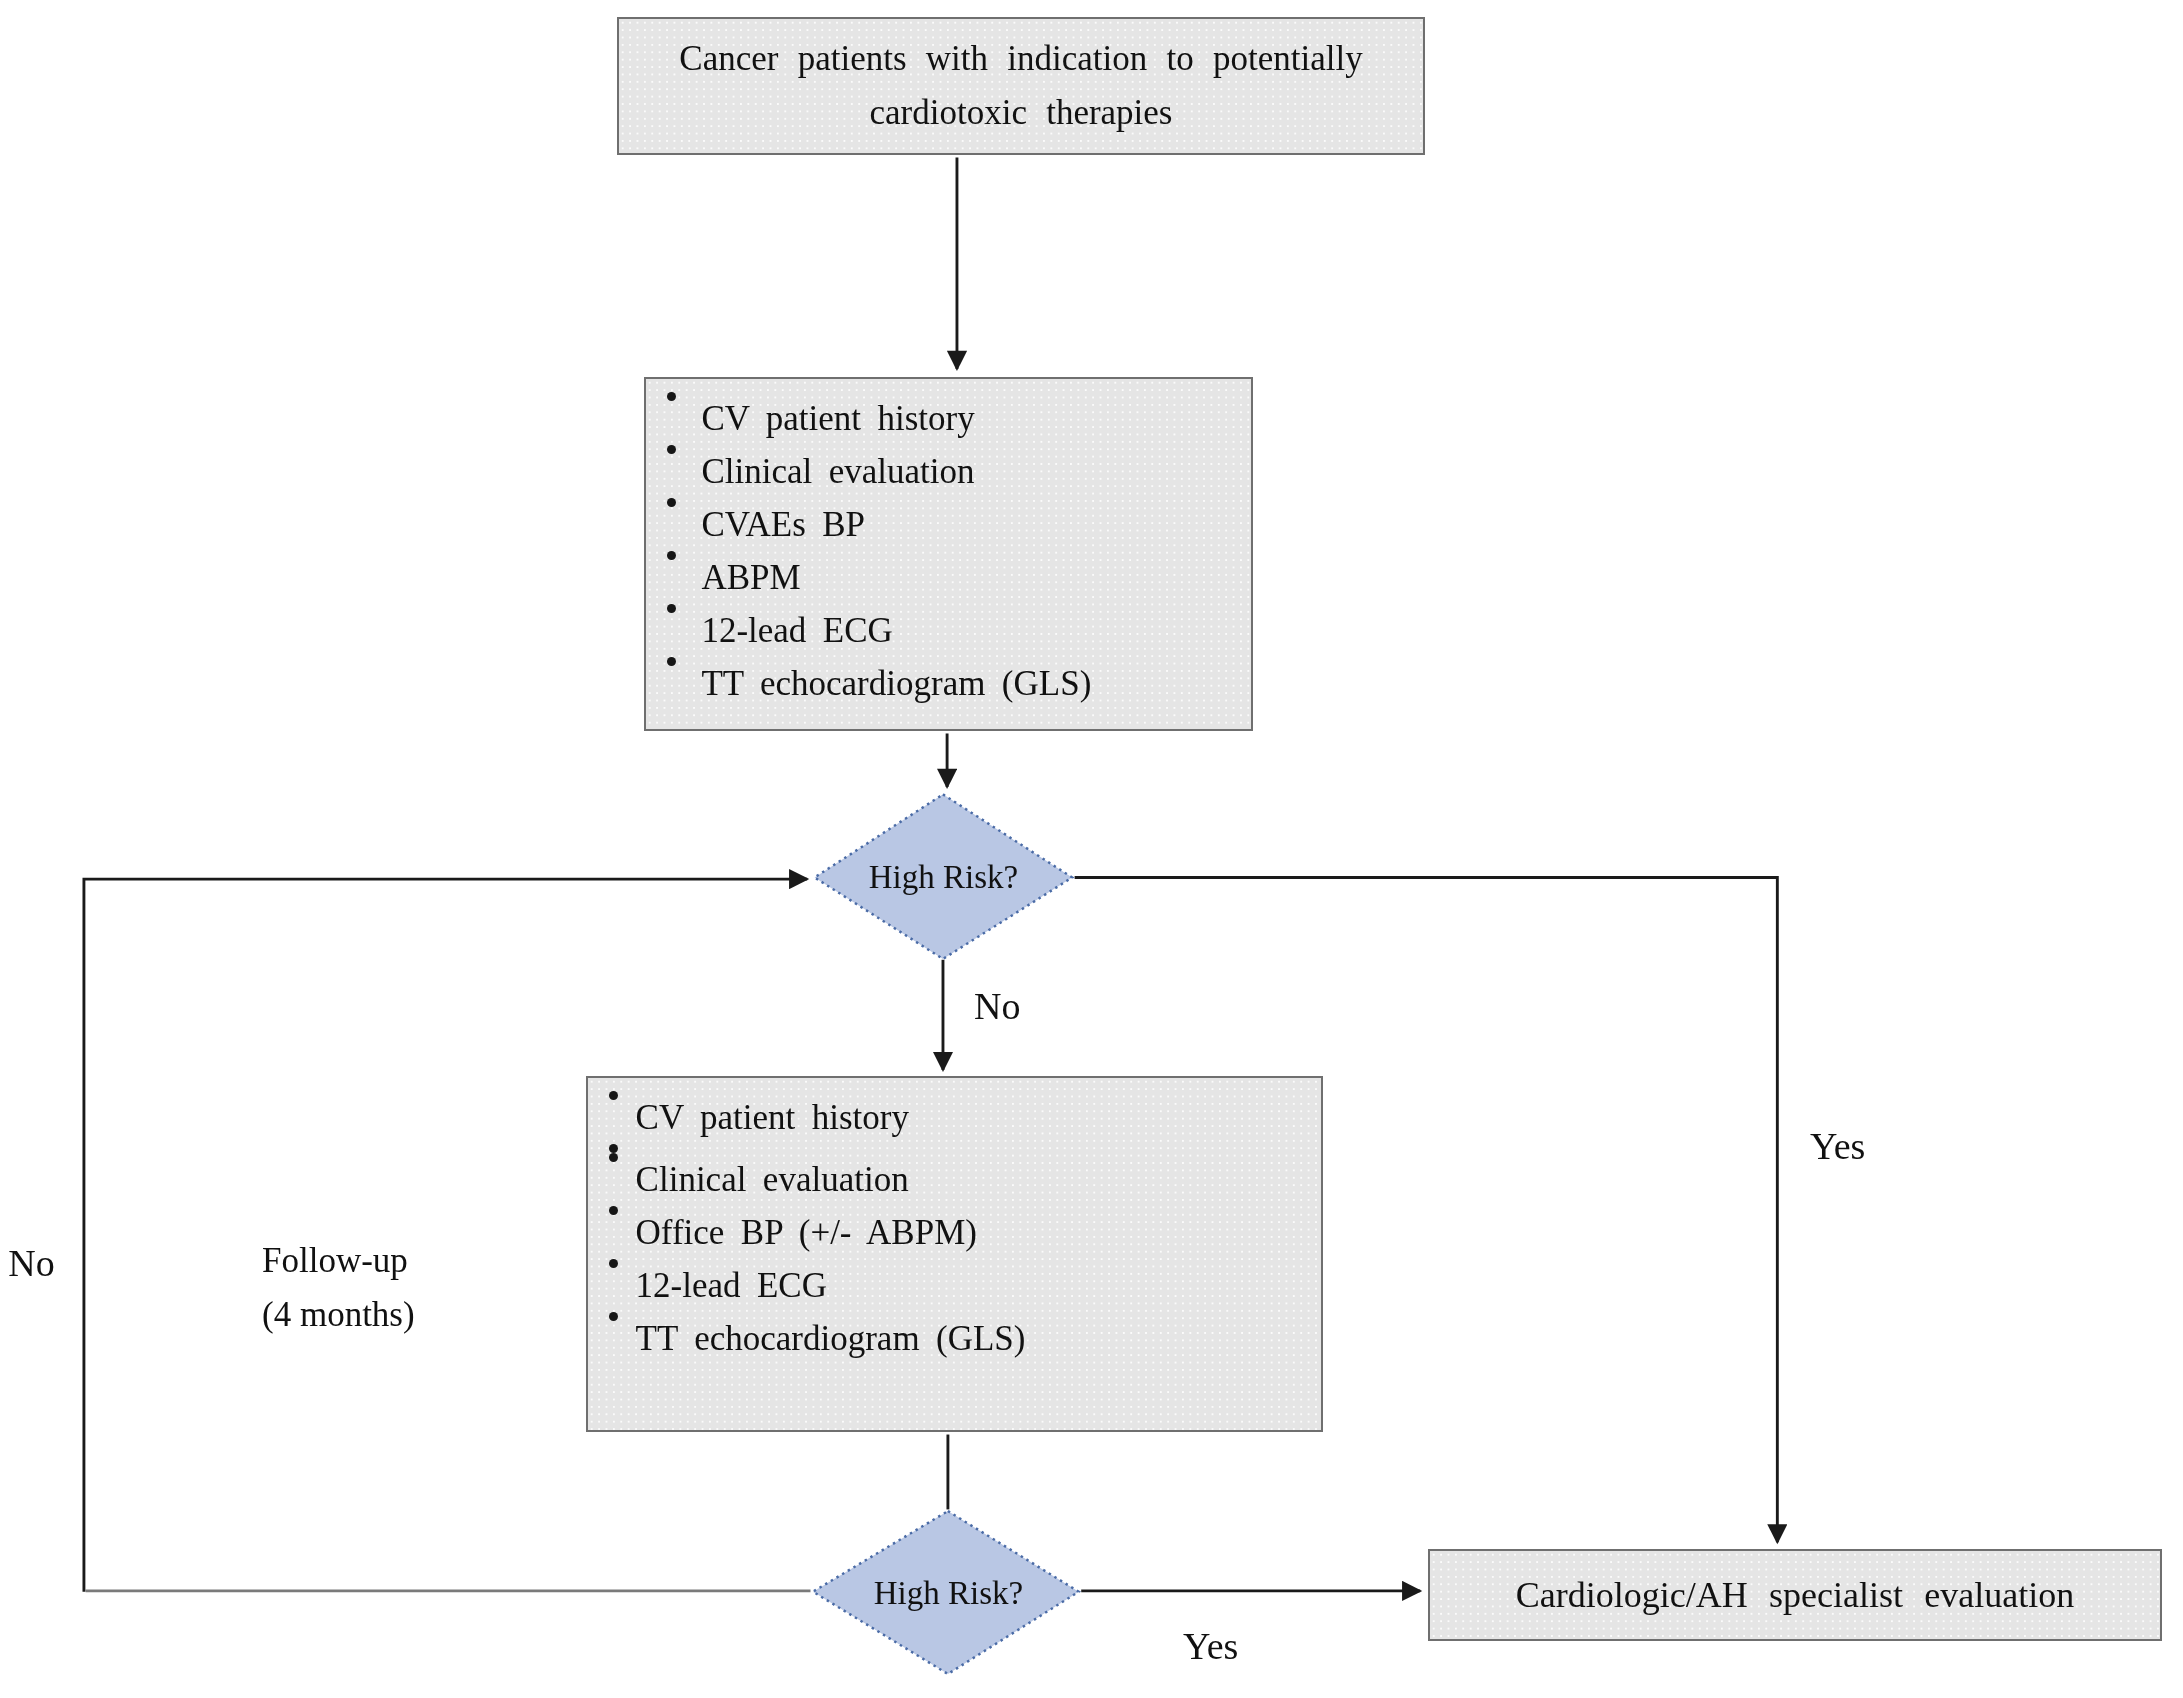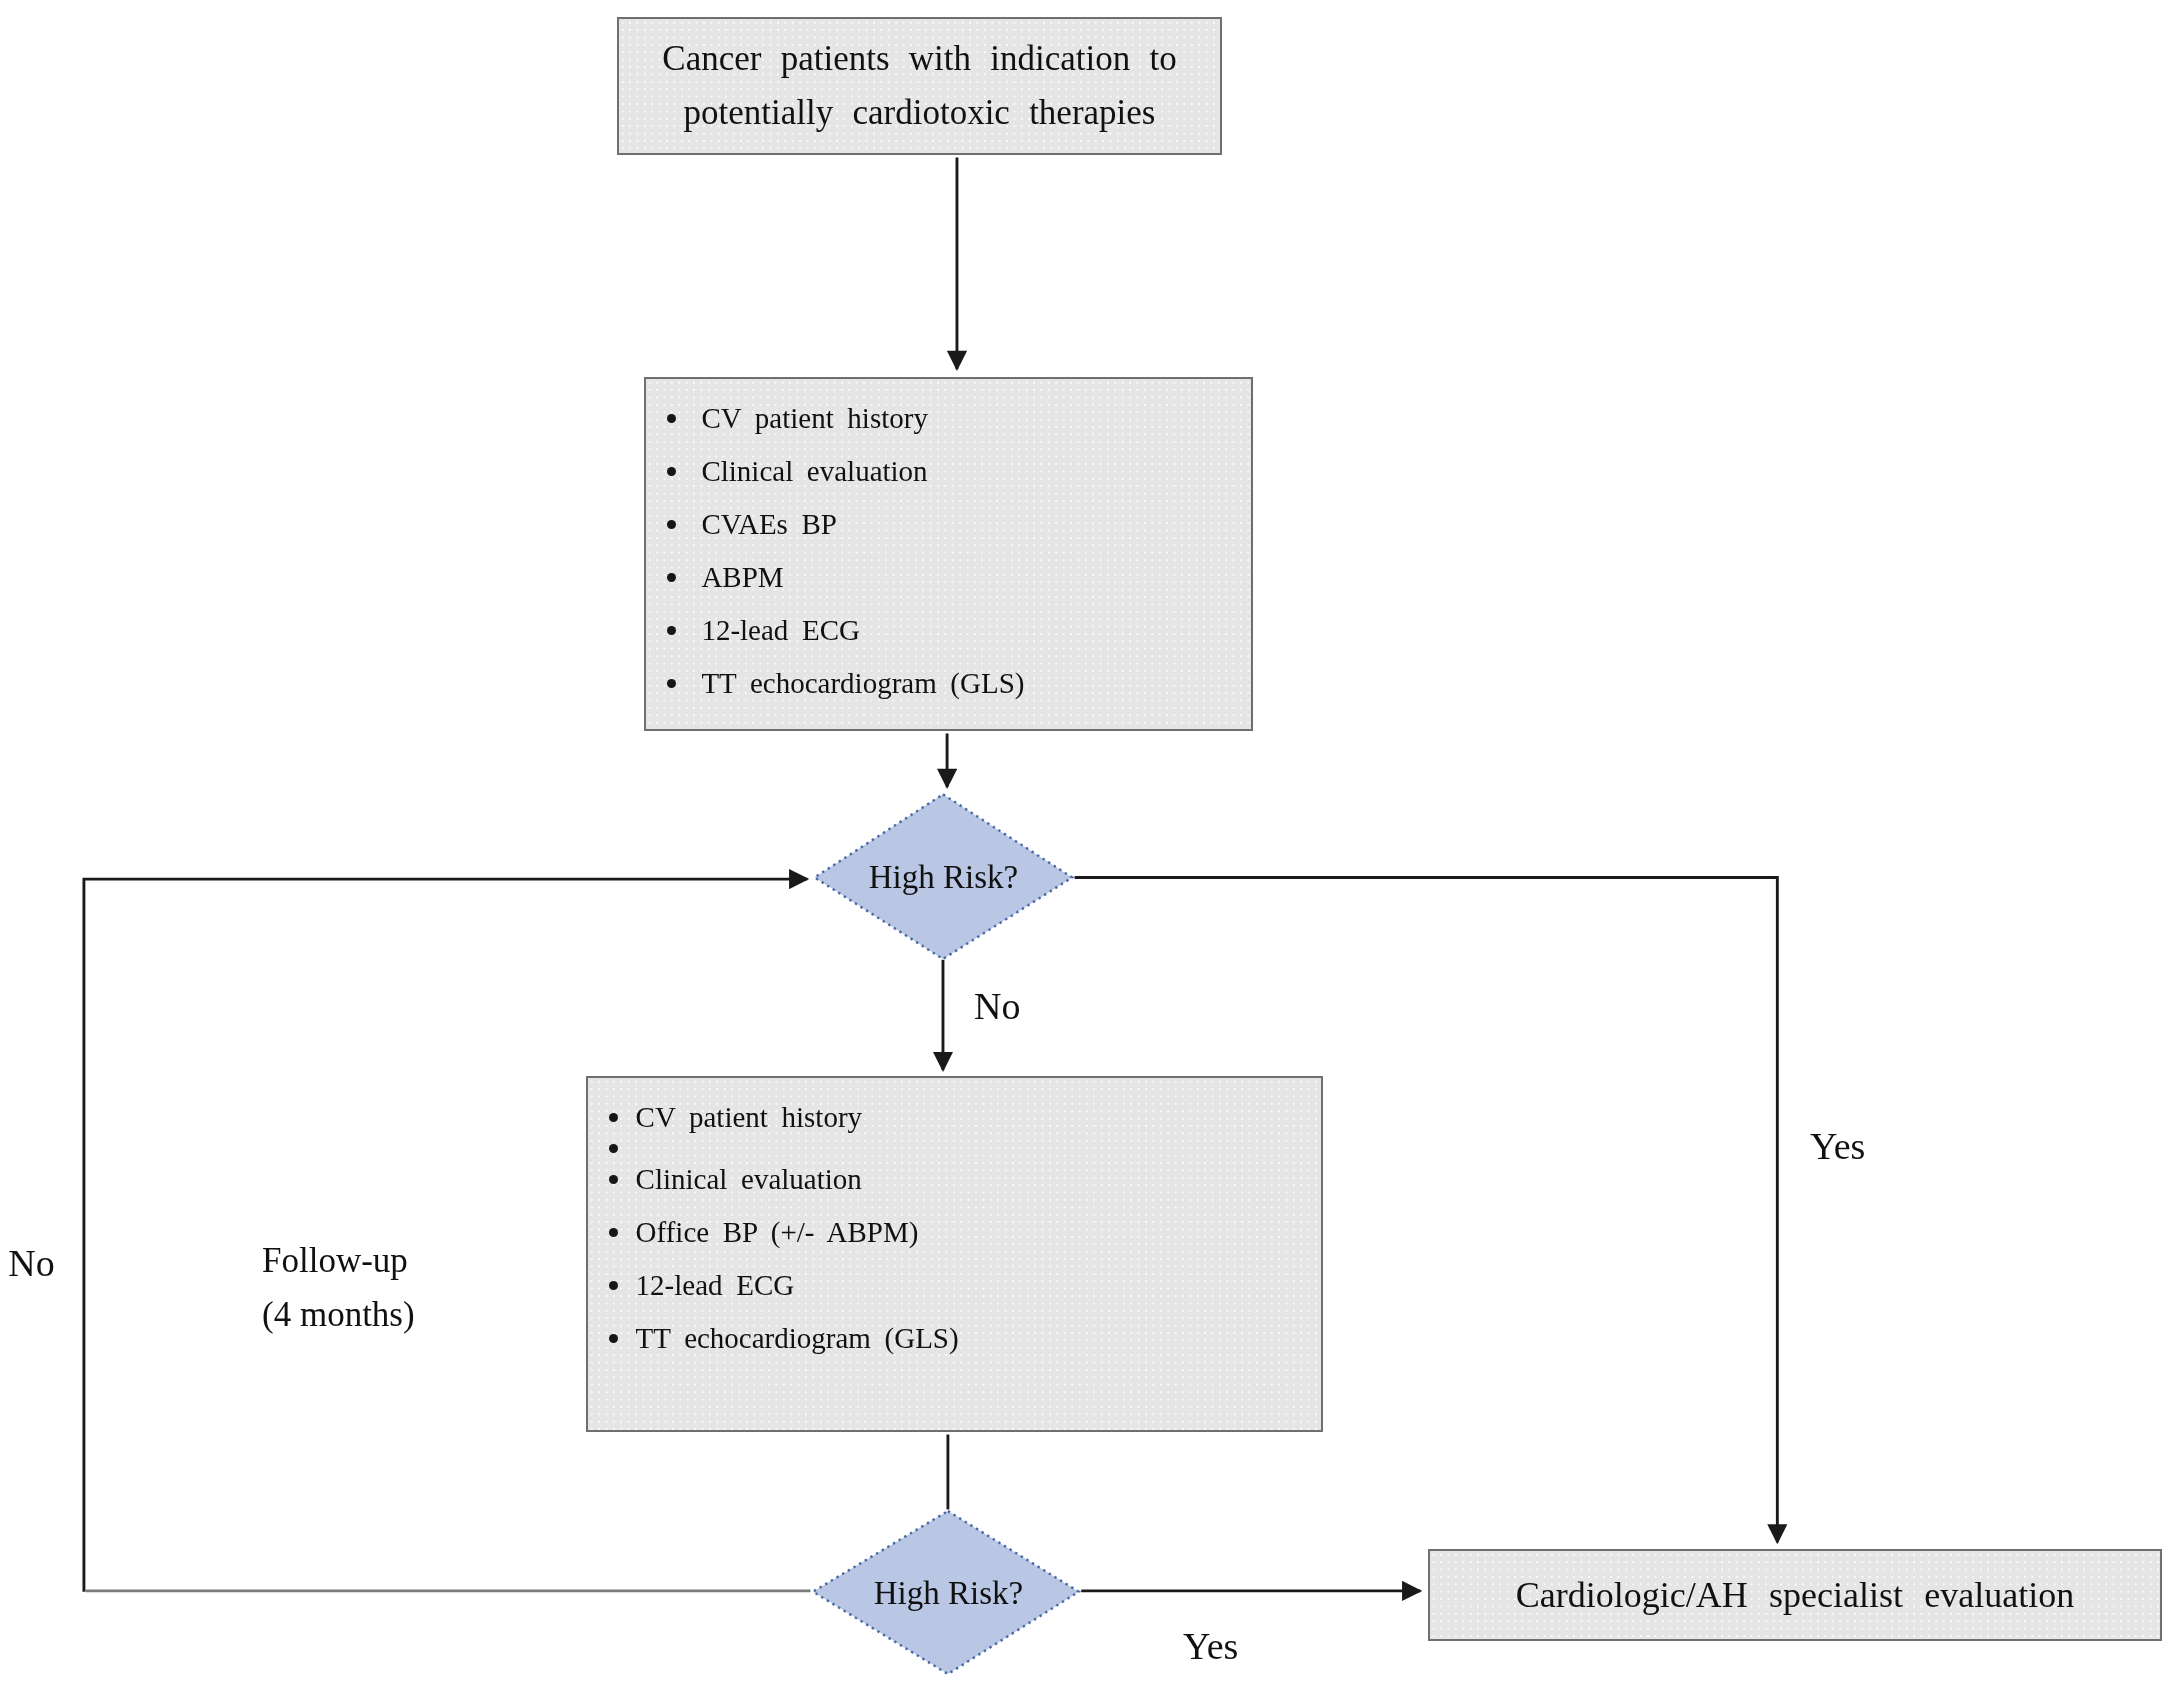--- a/index.html
+++ b/index.html
@@ -26,29 +26,29 @@
 
   .node{
     position:absolute;box-sizing:border-box;
     background-color:var(--box-fill);
     background-image:radial-gradient(#fbfbfb 1.1px, transparent 1.1px);
     background-size:7.4px 7.4px;
     border:2.5px solid var(--box-border);
   }
   .node.center{display:flex;align-items:center;justify-content:center;text-align:center;}
 
-  .start-box{left:617px;top:16.5px;width:605px;height:138px;font-size:35px;line-height:54px;word-spacing:0.30em;padding:0 23px;}
+  .start-box{left:617px;top:16.5px;width:808px;height:138px;font-size:35px;line-height:54px;word-spacing:0.30em;padding:0 23px;}
   .cardio-box{left:1428px;top:1549px;width:734px;height:92px;font-size:36px;line-height:40px;word-spacing:0.34em;}
 
   .list-box{padding-top:13px;}
   .box-assess1{left:644px;top:377px;width:609px;height:354px;}
   .box-assess2{left:586px;top:1076px;width:737px;height:356px;}
   ul.flow-list{list-style:none;margin:0;padding:0 0 0 21.4px;}
   ul.flow-list li{
-    display:flex;align-items:center;font-size:29px;line-height:53px;
+    display:flex;font-size:35px;line-height:53px;
     word-spacing:0.22em;white-space:nowrap;
   }
   ul.flow-list .dot{
     width:9px;height:9px;border-radius:50%;background:#161616;
     margin-right:25px;flex:none;
   }
   .box-assess2 ul.flow-list{padding-left:20.6px;}
   .box-assess2 ul.flow-list .dot{margin-right:18px;}
 
   .diamond-label{

